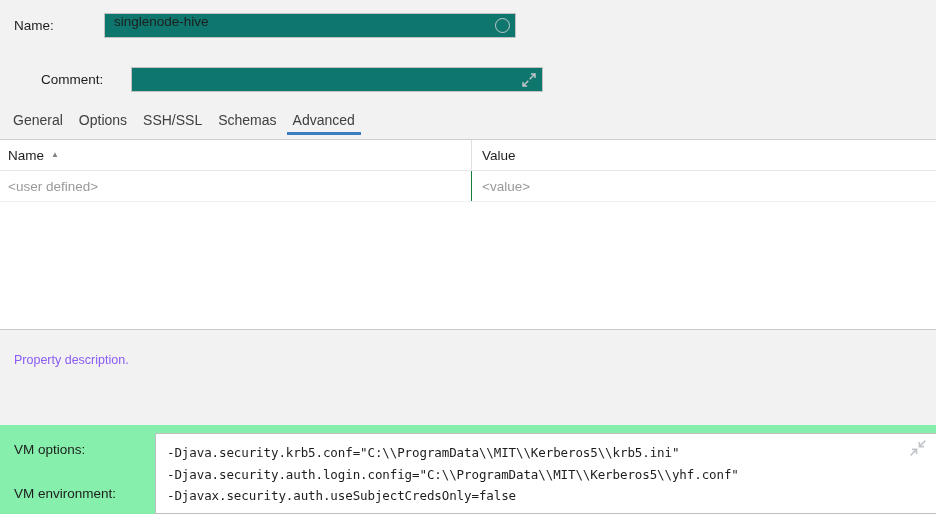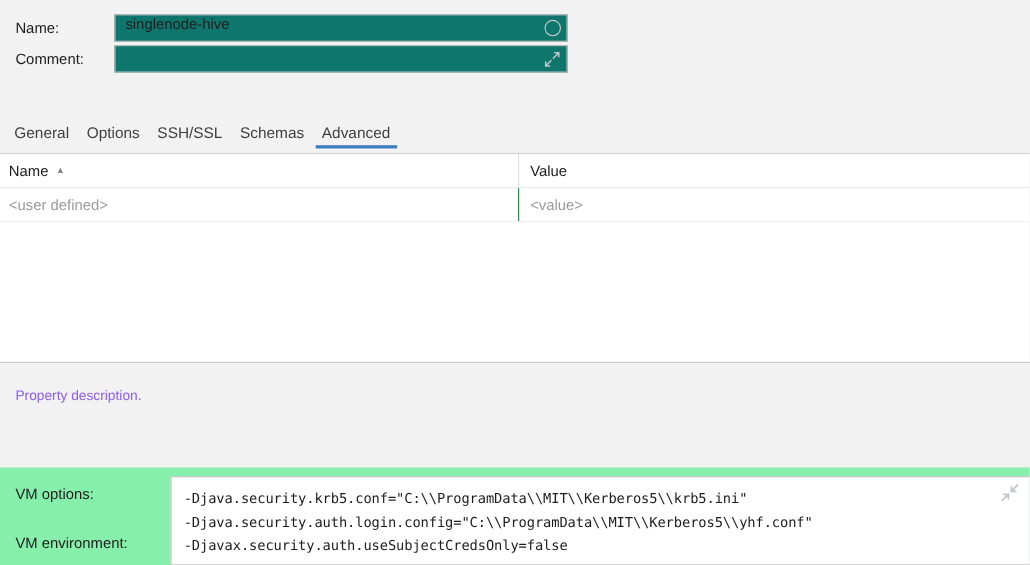--- a/index.html
+++ b/index.html
@@ -25,21 +25,21 @@
     height: 105px;
   }
   .form-row {
     display: flex;
     align-items: center;
     position: absolute;
     left: 0;
     right: 0;
   }
   .form-row.name-row { top: 13px; }
-  .form-row.comment-row { top: 41px; }
+  .form-row.comment-row { top: 67px; margin-left: 27px; }
 
   .form-label {
     width: 104px;
     padding-left: 14px;
     box-sizing: border-box;
     font-size: 13.5px;
     color: #1d1d1d;
     white-space: nowrap;
   }
 

